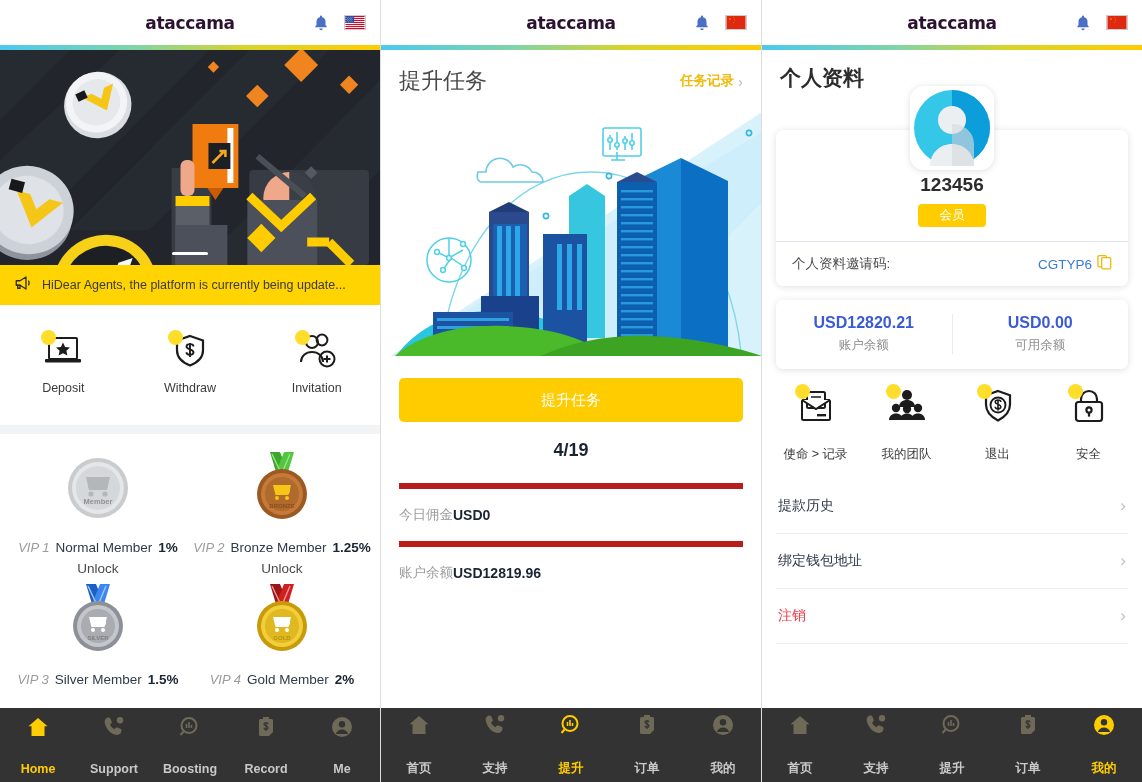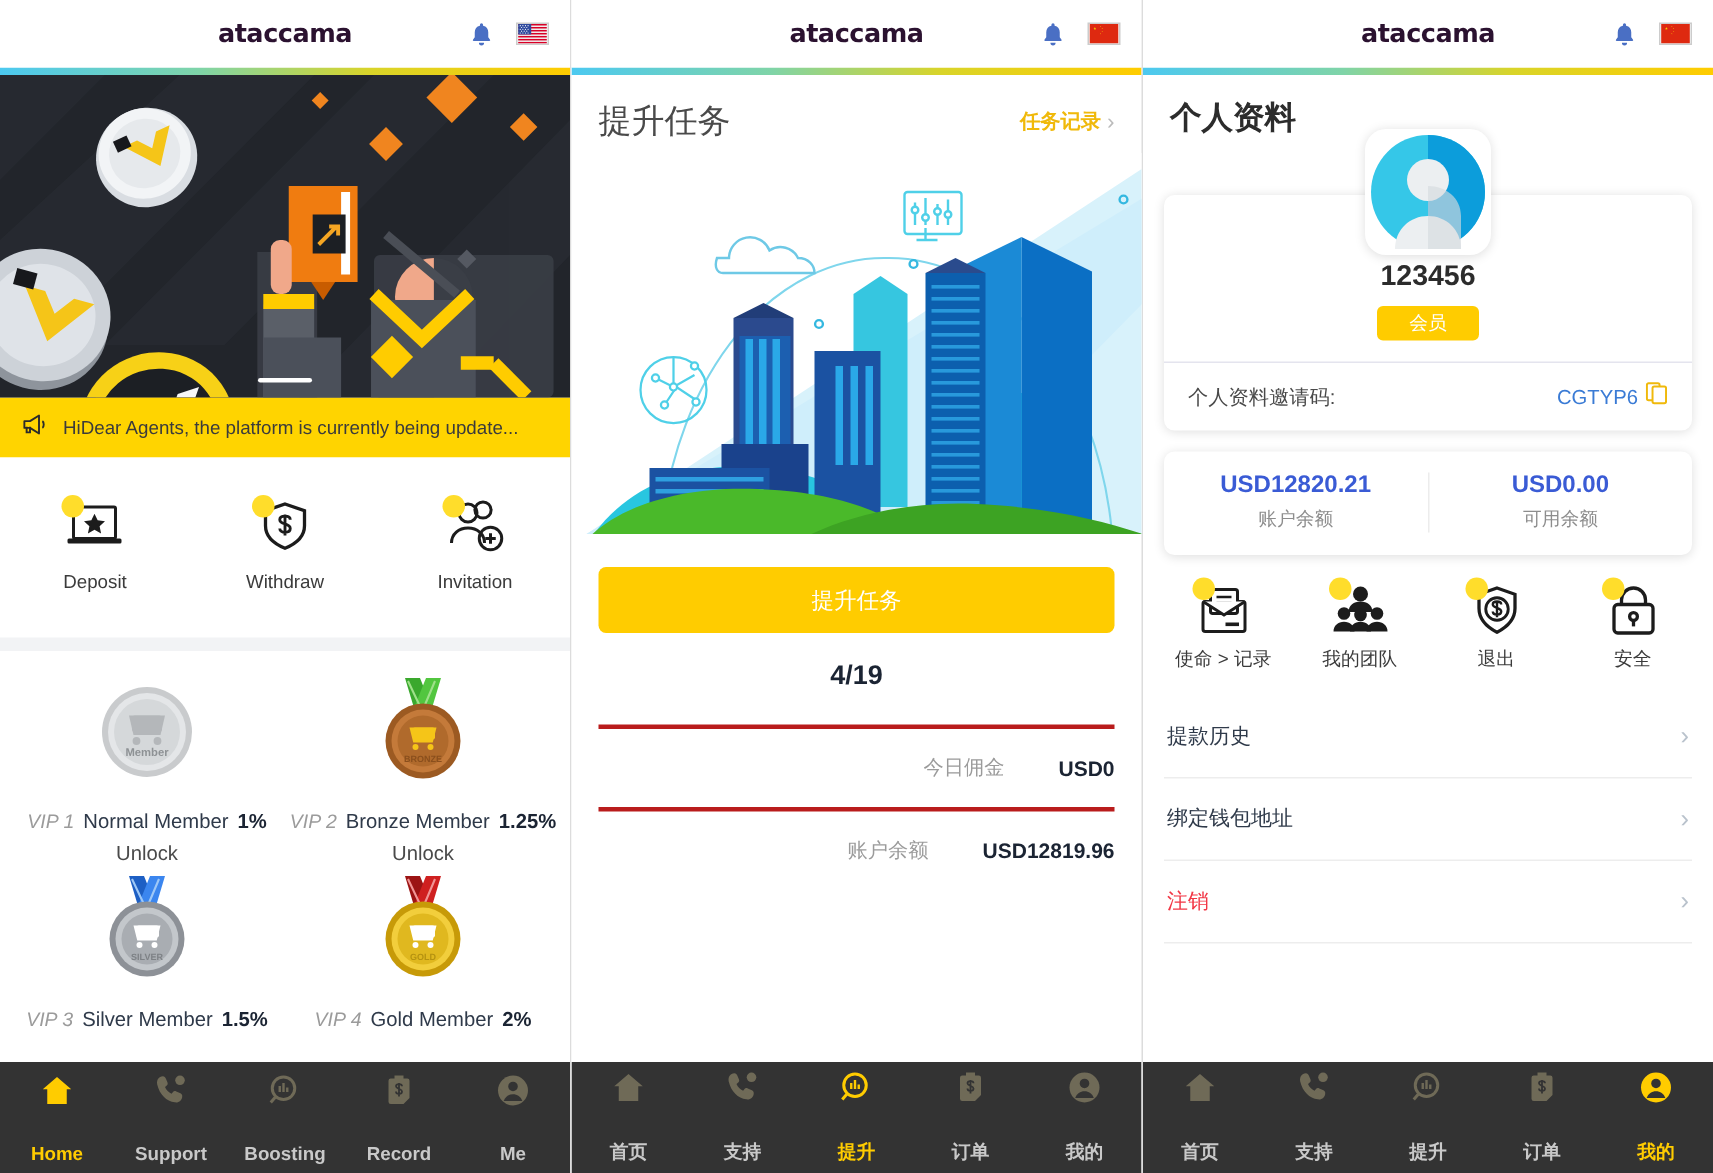--- a/index.html
+++ b/index.html
@@ -146,24 +146,23 @@
     background: #ffcc00;
     display: flex; align-items: center; justify-content: center;
     font-size: 15px; color: #fff; font-weight: 500;
     cursor: pointer;
   }
   .progress-count {
     text-align: center; font-size: 18px; font-weight: 700;
     color: #1b2433; padding: 18px 0 22px;
   }
   .kv-row {
-    display: flex; align-items: center; justify-content: flex-end;
+    display: flex; align-items: center; justify-content: flex-start;
     margin: 0 18px; padding: 17px 0;
-    border-top: 3px solid #b91c1c;
-    gap: 36px;
+    border-top: 6px solid #b91c1c;
   }
   .kv-k { font-size: 13.5px; color: #9b9b9b; }
   .kv-v { font-size: 14px; color: #1b2433; font-weight: 700; }
 
   
   .p3-body { background: #fff; position: relative; height: 663px; }
   .p3-title { font-size: 21px; font-weight: 700; color: #2c2c2c; padding: 14px 18px 0; }
   .profile-card {
     position: relative;
     margin: 38px 14px 0;
@@ -203,21 +202,21 @@
     display: flex; padding: 14px 0 15px;
   }
   .bal { flex: 1; text-align: center; }
   .bal + .bal { border-left: 1px solid #ececec; }
   .bal-v { font-size: 16px; font-weight: 700; color: #3a5bd5; }
   .bal-k { font-size: 12.5px; color: #8d8d8d; margin-top: 5px; }
 
   .fn-grid { display: flex; padding: 18px 8px 10px; }
   .fn {
     flex: 1; display: flex; flex-direction: column;
-    align-items: center; gap: 4px; cursor: pointer;
+    align-items: center; gap: 20px; cursor: pointer;
   }
   .fn-icon { position: relative; width: 38px; height: 38px; }
   .fn-dot {
     position: absolute; left: -2px; top: -3px;
     width: 15px; height: 15px; border-radius: 50%; background: #ffdd2b;
   }
   .fn-label {
     font-size: 12.5px; color: #3b3b3b; text-align: center;
     line-height: 1.45; max-width: 70px;
   }

